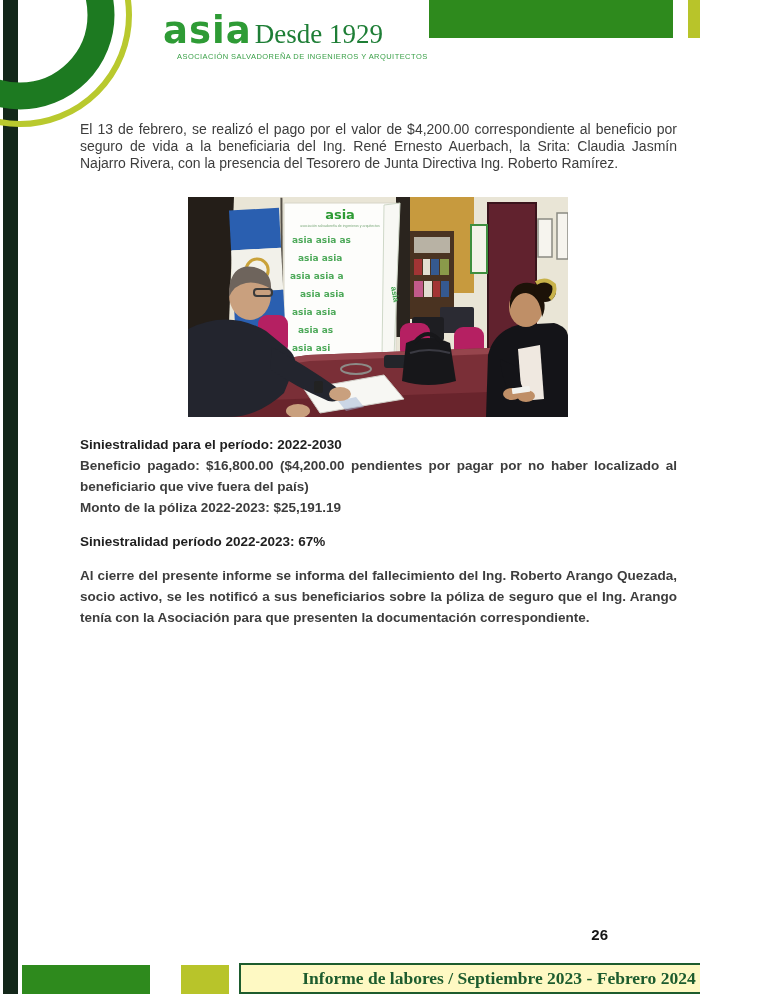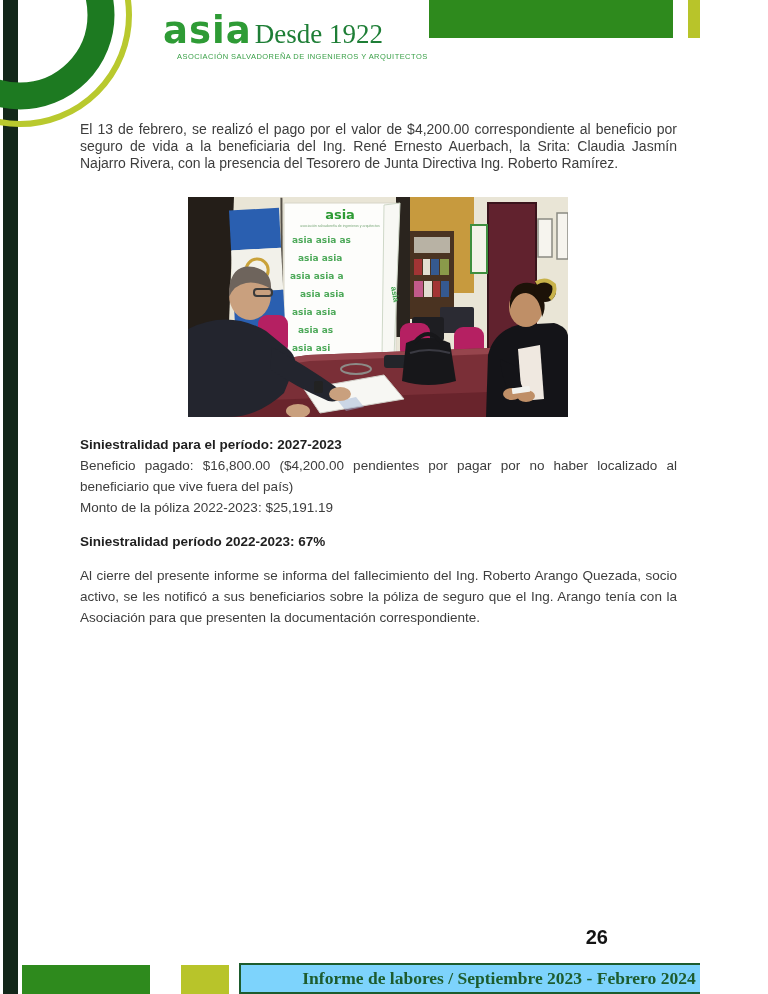--- a/index.html
+++ b/index.html
@@ -33,51 +33,51 @@
   .logo-asia{font-family:"DejaVu Sans",sans-serif;font-weight:bold;font-size:37px;color:var(--logo-green);letter-spacing:1px;}
   .logo-desde{font-family:"Liberation Serif",serif;font-size:27px;color:var(--desde-green);margin-left:3px;}
   .logo-tagline{font-size:7.5px;color:#3aa048;letter-spacing:0.45px;margin-top:3px;margin-left:14px;white-space:nowrap;}
   
   .para{position:absolute;left:80px;width:597px;color:var(--body-text);font-size:14px;line-height:17px;text-align:justify;}
   .intro{top:121px;}
   .photo{position:absolute;left:188px;top:197px;width:380px;height:220px;}
   .sections{position:absolute;left:80px;top:434px;width:597px;color:var(--body-text);font-size:13.5px;line-height:21px;}
   .section{margin-bottom:13px;}
   .section-heading{font-weight:bold;color:#1f1f1f;}
-  .section-line{text-align:justify;}
-  
-  .page-number{position:absolute;top:926px;right:92px;font-weight:bold;font-size:20px;color:#141414;}
+  .section-line{text-align:justify;font-weight:bold;}
+  
+  .page-number{position:absolute;top:926px;right:92px;font-weight:bold;font-size:15px;color:#141414;}
   .f-green{position:absolute;left:22px;top:965px;width:128px;height:29px;background:var(--brand-green);}
   .f-lime{position:absolute;left:181px;top:965px;width:48px;height:29px;background:var(--lime);}
   .f-box{
     position:absolute;left:239px;top:963px;width:520px;height:31px;box-sizing:border-box;
     border:2px solid var(--footer-green);display:flex;align-items:center;justify-content:center;
     font-family:"Liberation Serif",serif;font-weight:bold;font-size:17.5px;color:var(--footer-green);
-    background:#7dd3fc;
+    background:#fef9c3;
   }
 </style>
 </head>
 <body>
 
 <div class="page">
 
   <div class="left-bar"></div>
   <div class="right-bar"></div>
   <div class="hbar-green"></div>
   <div class="hbar-lime"></div>
 
   <svg class="rings-tl" width="165" height="195" viewBox="0 0 165 195" aria-hidden="true">
     <circle cx="20" cy="15" r="81" fill="none" stroke="#1d7a21" stroke-width="27"></circle>
     <circle cx="20" cy="15" r="109" fill="none" stroke="#b9c92e" stroke-width="6"></circle>
   </svg>
 
   <div class="logo">
     <div class="logo-row">
       <span class="logo-asia">asia</span>
-      <span class="logo-desde">Desde 1922</span>
+      <span class="logo-desde">Desde 1929</span>
     </div>
     <div class="logo-tagline">ASOCIACIÓN SALVADOREÑA DE INGENIEROS Y ARQUITECTOS</div>
   </div>
 
   <div class="para intro">El 13 de febrero, se realizó el pago por el valor de $4,200.00 correspondiente al beneficio por seguro de vida a la beneficiaria del Ing. René Ernesto Auerbach, la Srita: Claudia Jasmín Najarro Rivera, con la presencia del Tesorero de Junta Directiva Ing. Roberto Ramírez.</div>
 
   <svg class="photo" viewBox="0 0 380 220" role="img" aria-label="Fotografía de una reunión en la oficina de ASIA: un hombre y una mujer sentados a una mesa de juntas color vino, con la bandera de El Salvador, un banner con el logotipo asia repetido, librera, monitor y puerta vino al fondo.">
 
     <rect x="0" y="0" width="380" height="220" fill="#e9e5d6"></rect>
 
@@ -182,21 +182,21 @@
       <path d="M348,86 Q358,80 366,88 Q368,96 362,102" fill="none" stroke="#c8b24a" stroke-width="4"></path>
       <path d="M312,162 Q314,184 322,196 L340,200 Q330,186 330,170 Z" fill="#141418"></path>
       <ellipse cx="324" cy="197" rx="9" ry="6" fill="#bf8f67"></ellipse>
       <ellipse cx="338" cy="199" rx="9" ry="6" fill="#bf8f67"></ellipse>
       <rect x="324" y="190" width="18" height="6" rx="1" fill="#f2f2ee" transform="rotate(-8 333 193)"></rect>
     </g>
   </svg>
 
   <div class="sections">
     <div class="section">
-      <div class="section-heading">Siniestralidad para el período: 2027-2023</div>
+      <div class="section-heading">Siniestralidad para el período: 2022-2030</div>
       <div class="section-line">Beneficio pagado: $16,800.00 ($4,200.00 pendientes por pagar por no haber localizado al beneficiario que vive fuera del país)</div>
       <div class="section-line">Monto de la póliza 2022-2023: $25,191.19</div>
     </div>
     <div class="section">
       <div class="section-heading">Siniestralidad período 2022-2023: 67%</div>
     </div>
     <div class="section">
       <div class="section-line">Al cierre del presente informe se informa del fallecimiento del Ing. Roberto Arango Quezada, socio activo, se les notificó a sus beneficiarios sobre la póliza de seguro que el Ing. Arango tenía con la Asociación para que presenten la documentación correspondiente.</div>
     </div>
   </div>

